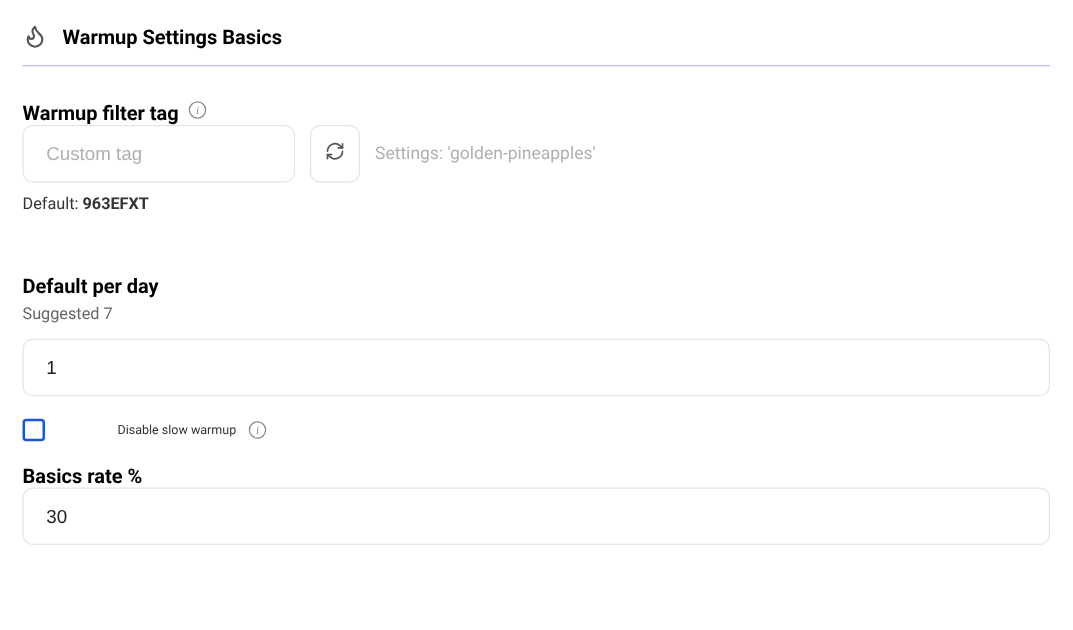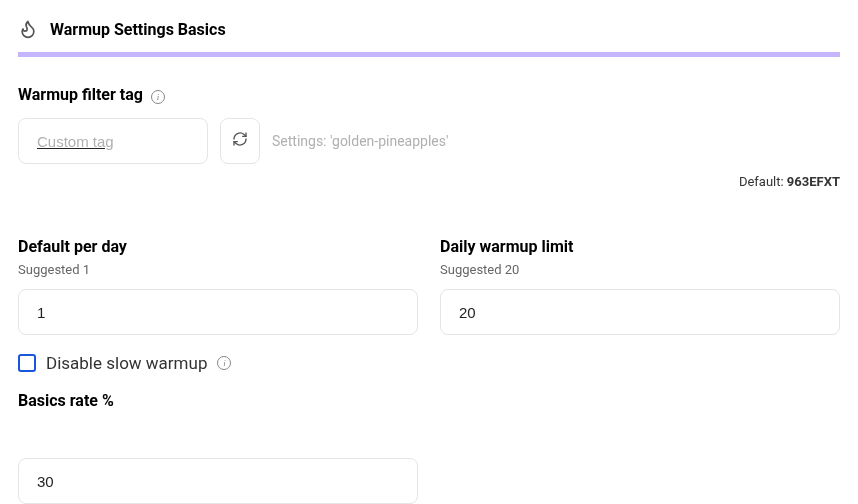--- a/index.html
+++ b/index.html
@@ -10,34 +10,34 @@
       width: 858px;
       height: 504px;
       padding: 18px;
       overflow: hidden;
     }
     .section-header {
       display: flex;
       align-items: center;
       gap: 12px;
       padding-bottom: 12px;
-      border-bottom: 5px solid #c4b5fd;
+      border-bottom: 1px solid #c4b5fd;
       margin-bottom: 28px;
     }
     .section-header h1 {
       font-size: 16px;
       font-weight: 700;
       color: #000;
     }
     .flame-icon svg { display: block; }
     .label-row {
       display: flex;
-      align-items: flex-end;
+      align-items: flex-start;
       gap: 8px;
-      margin-bottom: 14px;
+      margin-bottom: 0;
     }
     .field-label {
       font-size: 16px;
       font-weight: 700;
       color: #000;
     }
     .info-icon {
       width: 14px;
       height: 14px;
       border: 1px solid #888;
@@ -61,40 +61,39 @@
       height: 46px;
       border: 1px solid #e5e5e5;
       border-radius: 8px;
       padding: 0 18px;
       font-size: 15px;
       color: #222;
       background: #fff;
       outline: none;
     }
     .text-input::placeholder { color: #b0b0b0; }
-    .tag-input { width: 190px; text-decoration: underline; }
+    .tag-input { width: 218px; }
     .icon-btn {
       width: 40px;
       height: 46px;
       border: 1px solid #e5e5e5;
       border-radius: 8px;
       background: #fff;
       display: flex;
       align-items: center;
       justify-content: center;
       cursor: pointer;
     }
     .example-text {
       font-size: 14px;
       color: #b0b0b0;
     }
     .default-text {
       font-size: 13px;
       color: #333;
-      text-align: right;
     }
     .default-text .val { font-weight: 700; }
     .two-col {
       display: flex;
       gap: 22px;
       margin-top: 48px;
     }
     .col { flex: 1; min-width: 0; }
     .suggested {
       font-size: 13px;
@@ -113,25 +112,26 @@
     .checkbox {
       width: 18px;
       height: 18px;
       border: 2px solid #1a56db;
       border-radius: 3px;
       background: #fff;
       cursor: pointer;
       flex-shrink: 0;
     }
     .checkbox-label {
-      font-size: 17px;
+      font-size: 10px;
       color: #333;
+      margin-left: 48px;
     }
     .col-left-stack { display: flex; flex-direction: column; }
-    .reply-block .text-input { width: 100%; margin-top: 48px; }
+    .reply-block .text-input { width: 100%; }
   </style>
 </head>
 <body>
 
 <div class="section-header">
   <span class="flame-icon">
     <svg width="20" height="22" viewBox="0 0 24 24" fill="none" stroke="#555" stroke-width="2" stroke-linecap="round" stroke-linejoin="round">
       <path d="M8.5 14.5A2.5 2.5 0 0 0 11 12c0-1.38-.5-2-1-3-1.072-2.143-.224-4.054 2-6 .5 2.5 2 4.9 4 6.5 2 1.6 3 3.5 3 5.5a7 7 0 1 1-14 0c0-1.153.433-2.294 1-3a2.5 2.5 0 0 0 2.5 2.5z"></path>
     </svg>
   </span>
@@ -161,38 +161,30 @@
 <div class="default-text">
   <span>Default: </span><span class="val">963EFXT</span>
 </div>
 
 <div class="two-col">
 
   <div class="col col-left-stack">
 
     <div>
       <div class="field-label">Default per day</div>
-      <div class="suggested">Suggested 1</div>
+      <div class="suggested">Suggested 7</div>
       <input type="text" class="text-input" value="1" style="">
     </div>
 
     <div class="checkbox-row">
       <div class="checkbox"></div>
       <span class="checkbox-label">Disable slow warmup</span>
       <span class="info-icon">i</span>
     </div>
 
     <div class="reply-block">
       <div class="field-label">Basics rate %</div>
       <input type="text" class="text-input" value="30" style="">
     </div>
   </div>
 
-  <div class="col">
-
-    <div>
-      <div class="field-label">Daily warmup limit</div>
-      <div class="suggested">Suggested 20</div>
-      <input type="text" class="text-input" value="20" style="">
-    </div>
-  </div>
 
 </div>
 
 </body></html>

